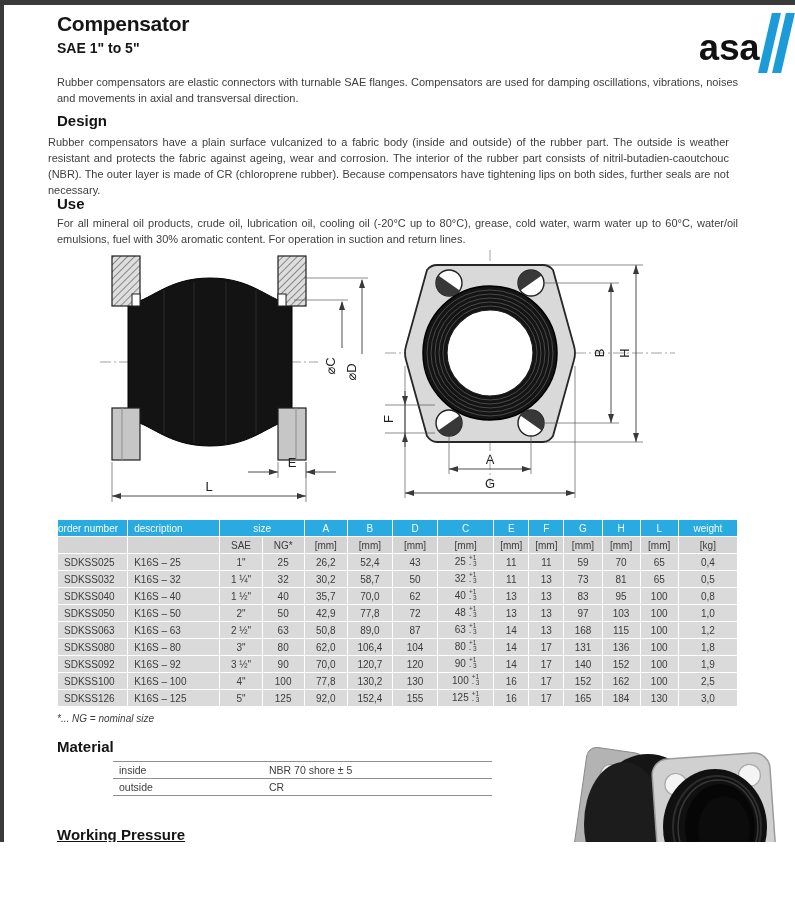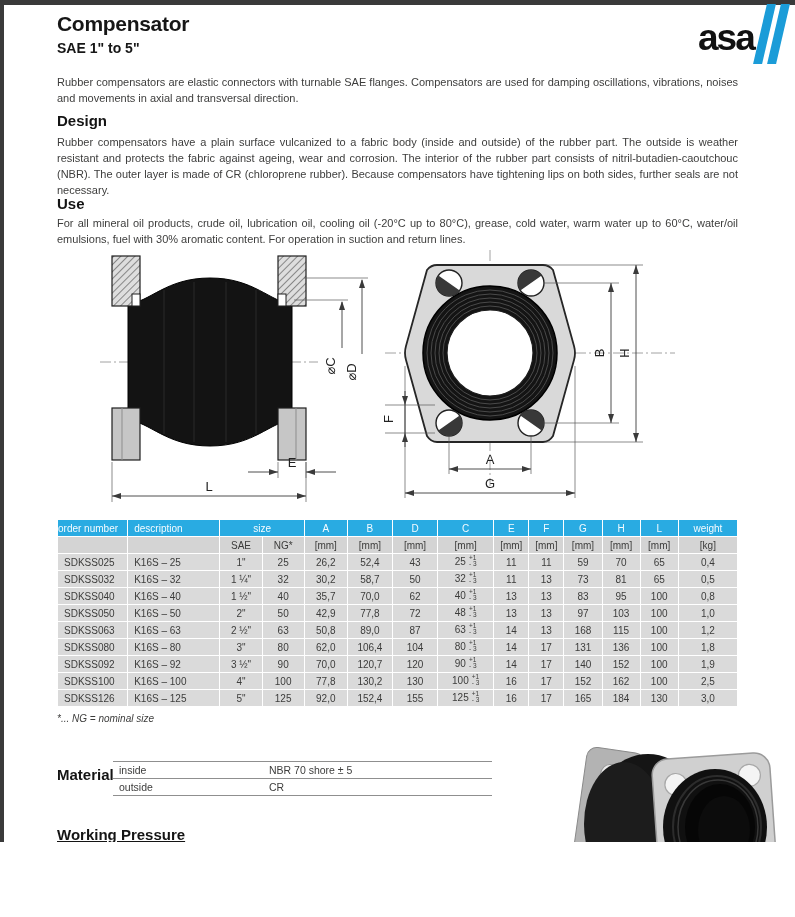--- a/index.html
+++ b/index.html
@@ -5,51 +5,51 @@
   * { box-sizing: border-box; margin: 0; padding: 0; }
   body { font-family: "Liberation Sans", sans-serif; background: #fff; color: #3c3c3b; }
   .page { position: relative; width: 795px; height: 842px; background: #fff; overflow: hidden; }
   .frame-top { position: absolute; top: 0; left: 0; width: 795px; height: 5px; background: #3a3a3a; }
   .frame-left { position: absolute; top: 0; left: 0; width: 4px; height: 917px; background: #3a3a3a; }
 
   .abs { position: absolute; }
   .page-title { left: 57px; top: 12px; font-size: 21px; font-weight: 700; color: #161616; letter-spacing: -0.3px; }
   .page-subtitle { left: 57px; top: 40px; font-size: 14px; font-weight: 700; color: #161616; }
 
-  .logo { left: 698px; top: 3px; display: flex; align-items: flex-start; }
+  .logo { left: 698px; top: 12px; display: flex; align-items: center; font-family: Liberation Mono, monospace; }
   .logo-text { font-size: 37px; font-weight: 700; color: #111; letter-spacing: -2px; line-height: 1; margin-top: 16px; }
   .logo-bars { display: flex; gap: 5px; margin-left: 6px; margin-top: 1px; }
   .logo-bar { width: 9px; height: 60px; background: #1b9cd8; transform: skewX(-13deg); }
 
   .body-text { width: 681px; font-size: 11px; line-height: 1.45; text-align: justify; color: #3d3d3c; }
   .intro { left: 57px; top: 75px; }
   .sec-head { left: 57px; font-size: 15px; font-weight: 700; color: #141414; }
   .h-design { top: 112px; }
-  .p-design { left: 57px; top: 135px; }
+  .p-design { left: 48px; top: 135px; }
   .h-use { top: 195px; }
   .p-use { left: 57px; top: 216px; }
 
   .drawing { position: absolute; }
   .dimline { stroke: #3a3a3a; stroke-width: 0.9; fill: none; }
   .extline { stroke: #5a5a5a; stroke-width: 0.7; fill: none; }
   .cline { stroke: #8a8a8a; stroke-width: 0.8; fill: none; stroke-dasharray: 11 3 2 3; }
   .dimtxt { font-size: 13px; fill: #222; font-family: "Liberation Sans", sans-serif; }
   .arrow { fill: #3a3a3a; stroke: none; }
 
   .spec-table { position: absolute; left: 57px; top: 519px; width: 681px; border-collapse: separate; border-spacing: 1px; table-layout: fixed; font-size: 10px; }
   .spec-table th { background: #29abe2; color: #f4fbff; font-weight: 400; height: 16px; text-align: center; overflow: hidden; white-space: nowrap; }
   .spec-table td { background: #dadada; height: 16px; text-align: center; overflow: hidden; white-space: nowrap; color: #3c3c3b; }
   .spec-table .unit td { background: #d4d4d4; }
   .spec-table td.left { text-align: left; padding-left: 6px; }
   .tol { display: inline-block; vertical-align: middle; font-size: 6.5px; line-height: 6.5px; margin-left: 3px; position: relative; top: -1px; text-align: left; }
   .tol span { display: block; }
 
   .footnote { left: 57px; top: 713px; font-size: 10px; font-style: italic; color: #3c3c3b; }
 
-  .h-material { top: 766px; }
+  .h-material { top: 738px; }
   .kv-table { position: absolute; left: 113px; width: 379px; border-collapse: collapse; font-size: 10.5px; color: #3d3d3c; }
   .kv-table tr { border-bottom: 1px solid #8f8f8f; }
   .kv-table tr:first-child { border-top: 1px solid #8f8f8f; }
   .kv-table td { height: 17px; padding: 2px 0 2px 6px; }
   .kv-table td.k { width: 150px; margin-top: 39px; }
   .material-table { top: 761px; }
   .h-wp { top: 826px; text-decoration: underline; }
   .wp-table { top: 850px; }
 
   .photo { position: absolute; left: 548px; top: 740px; }

